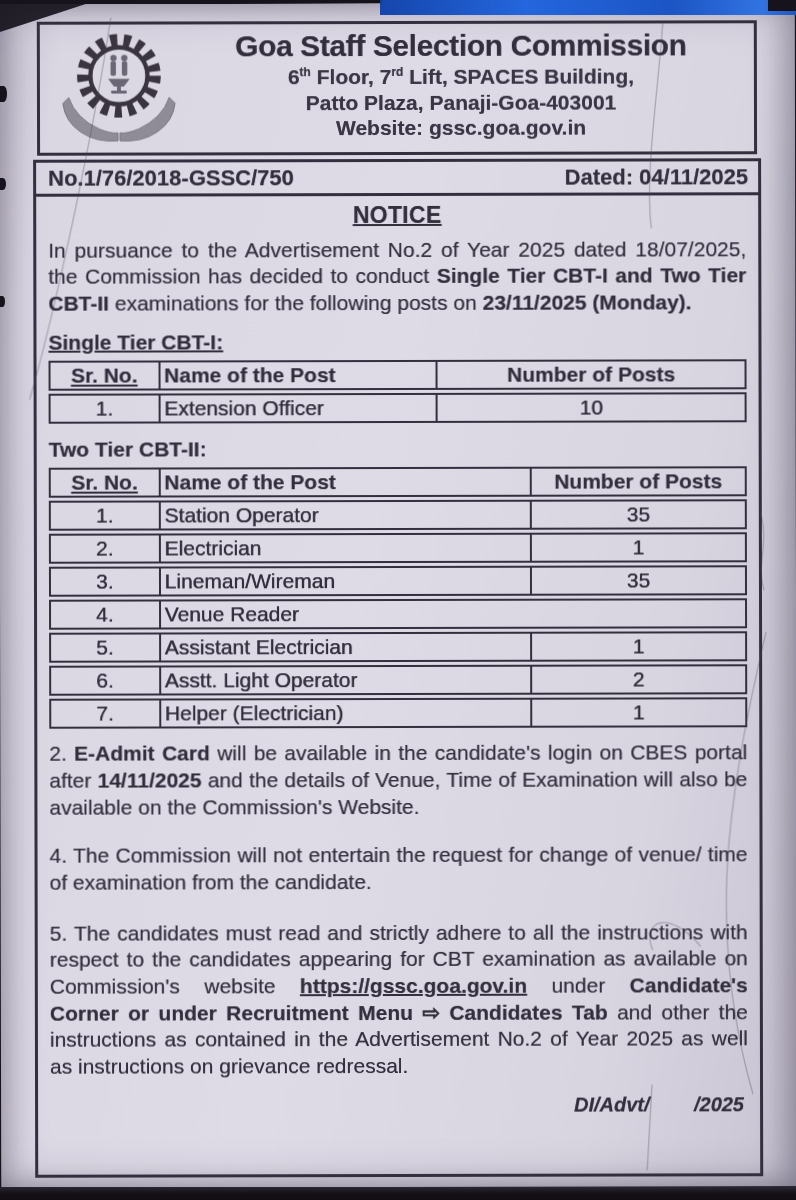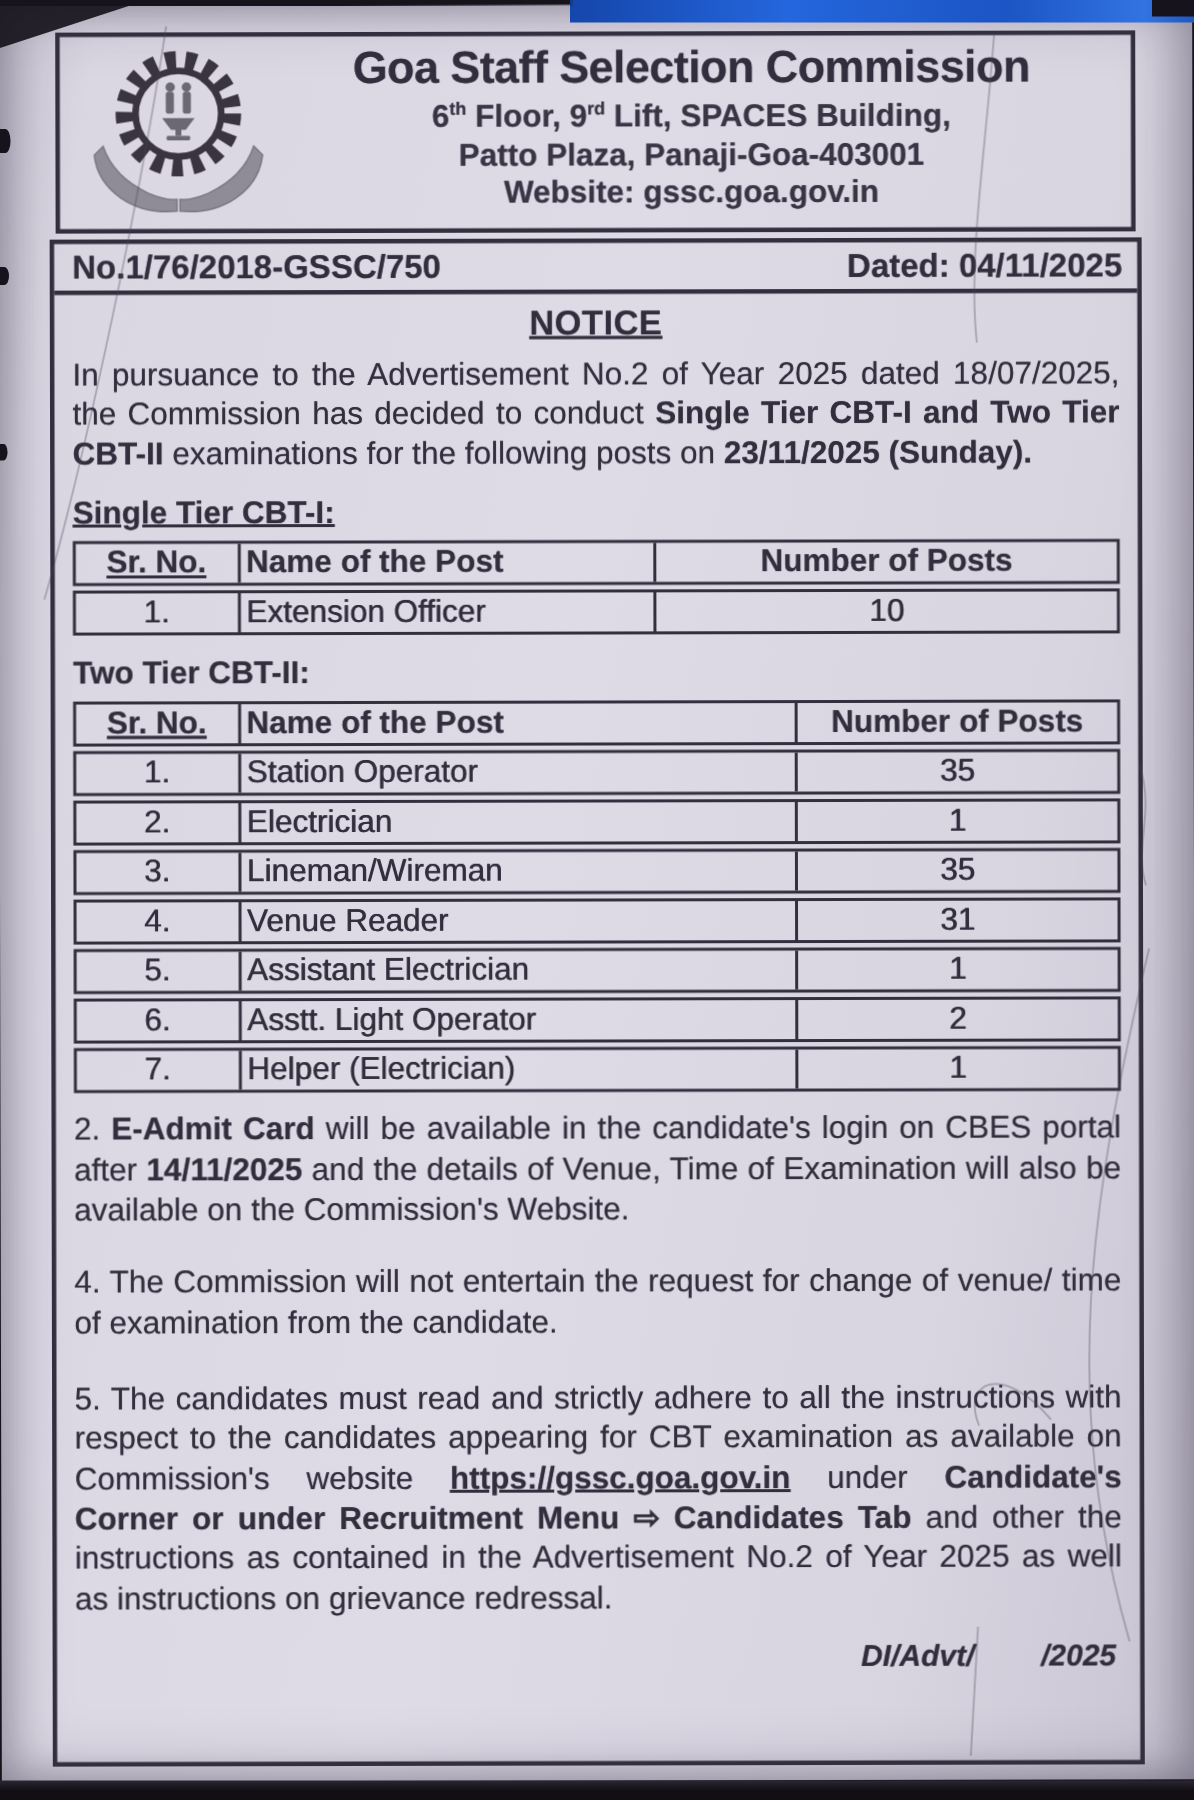--- a/index.html
+++ b/index.html
@@ -33,21 +33,21 @@
   .tear.t2{top:178px;width:6px;height:12px;}
   .tear.t3{top:296px;width:5px;height:11px;}
   .creases{position:absolute;inset:0;pointer-events:none;z-index:5;}
   
   .header-box{position:absolute;left:38px;top:18px;width:720px;height:134px;
     border:3px solid #332f3e;box-sizing:border-box;}
   .logo{position:absolute;left:14px;top:2px;width:130px;height:128px;}
   .h-text{margin-left:128px;text-align:center;padding-top:5px;}
   .h-title{font-size:30px;font-weight:700;letter-spacing:-.4px;}
   .h-addr{font-size:21px;font-weight:700;margin-top:2px;color:#3a3545;}
-  .h-addr sup{font-size:12px;text-align:right;}
+  .h-addr sup{font-size:12px;}
   .h-web{font-size:21px;font-weight:700;margin-top:1px;color:#3a3545;}
   
   .main-box{position:absolute;left:34px;top:156px;width:728px;height:1018px;
     border:3px solid #332f3e;box-sizing:border-box;}
   .ref-row{display:flex;justify-content:space-between;align-items:center;
     padding:2px 10px 2px 12px;border-bottom:3px solid #332f3e;
     font-weight:700;font-size:22px;height:34px;box-sizing:border-box;}
   .body{padding:4px 12px 0 12px;}
   .notice-title{text-align:center;font-weight:700;font-size:23px;letter-spacing:.3px;
     text-decoration:underline;text-decoration-thickness:2px;margin-top:2px;}
@@ -100,36 +100,36 @@
           <rect x="63" y="60" width="4" height="5"></rect>
           <rect x="57" y="65" width="16" height="3" rx="1"></rect>
         </g>
         <g fill="#8f8c98" stroke="#7a7785" stroke-width="1">
           <path d="M14 72 Q21 93 45 104 Q57 109 64 108 L64 116 Q42 118 26 107 Q10 96 8 78 Z"></path>
           <path d="M116 72 Q109 93 85 104 Q73 109 66 108 L66 116 Q88 118 104 107 Q120 96 122 78 Z"></path>
         </g>
       </svg>
       <div class="h-text">
         <div class="h-title">Goa Staff Selection Commission</div>
-        <div class="h-addr"><span>6</span><sup>th</sup><span> Floor, 9</span><sup>rd</sup><span> Lift, SPACES Building,</span></div>
+        <div class="h-addr"><span>6</span><sup>th</sup><span> Floor, 7</span><sup>rd</sup><span> Lift, SPACES Building,</span></div>
         <div class="h-addr">Patto Plaza, Panaji-Goa-403001</div>
         <div class="h-web">Website: gssc.goa.gov.in</div>
       </div>
     </div>
 
     <div class="main-box">
       <div class="ref-row">
         <span>No.1/76/2018-GSSC/750</span>
         <span>Dated: 04/11/2025</span>
       </div>
 
       <div class="body">
         <div class="notice-title">NOTICE</div>
 
-        <p class="intro"><span>In pursuance to the Advertisement No.2 of Year 2025 dated 18/07/2025, the Commission has decided to conduct </span><span class="seg-b">Single Tier CBT-I and Two Tier CBT-II</span><span> examinations for the following posts on </span><span class="seg-b">23/11/2025 (Sunday).</span></p>
+        <p class="intro"><span>In pursuance to the Advertisement No.2 of Year 2025 dated 18/07/2025, the Commission has decided to conduct </span><span class="seg-b">Single Tier CBT-I and Two Tier CBT-II</span><span> examinations for the following posts on </span><span class="seg-b">23/11/2025 (Monday).</span></p>
 
         <div class="sec-head u">Single Tier CBT-I:</div>
         <div class="tbl tbl1">
           <div class="t-head">
               <div class="t-row">
                 <div class="t-cell">Sr. No.</div>
                 <div class="t-cell">Name of the Post</div>
                 <div class="t-cell">Number of Posts</div>
               </div>
             </div>
@@ -163,21 +163,20 @@
                 <div class="t-cell">1</div>
               </div>
               <div class="t-row">
                 <div class="t-cell">3.</div>
                 <div class="t-cell">Lineman/Wireman</div>
                 <div class="t-cell">35</div>
               </div>
               <div class="t-row">
                 <div class="t-cell">4.</div>
                 <div class="t-cell">Venue Reader</div>
-                <div class="t-cell">31</div>
               </div>
               <div class="t-row">
                 <div class="t-cell">5.</div>
                 <div class="t-cell">Assistant Electrician</div>
                 <div class="t-cell">1</div>
               </div>
               <div class="t-row">
                 <div class="t-cell">6.</div>
                 <div class="t-cell">Asstt. Light Operator</div>
                 <div class="t-cell">2</div>

